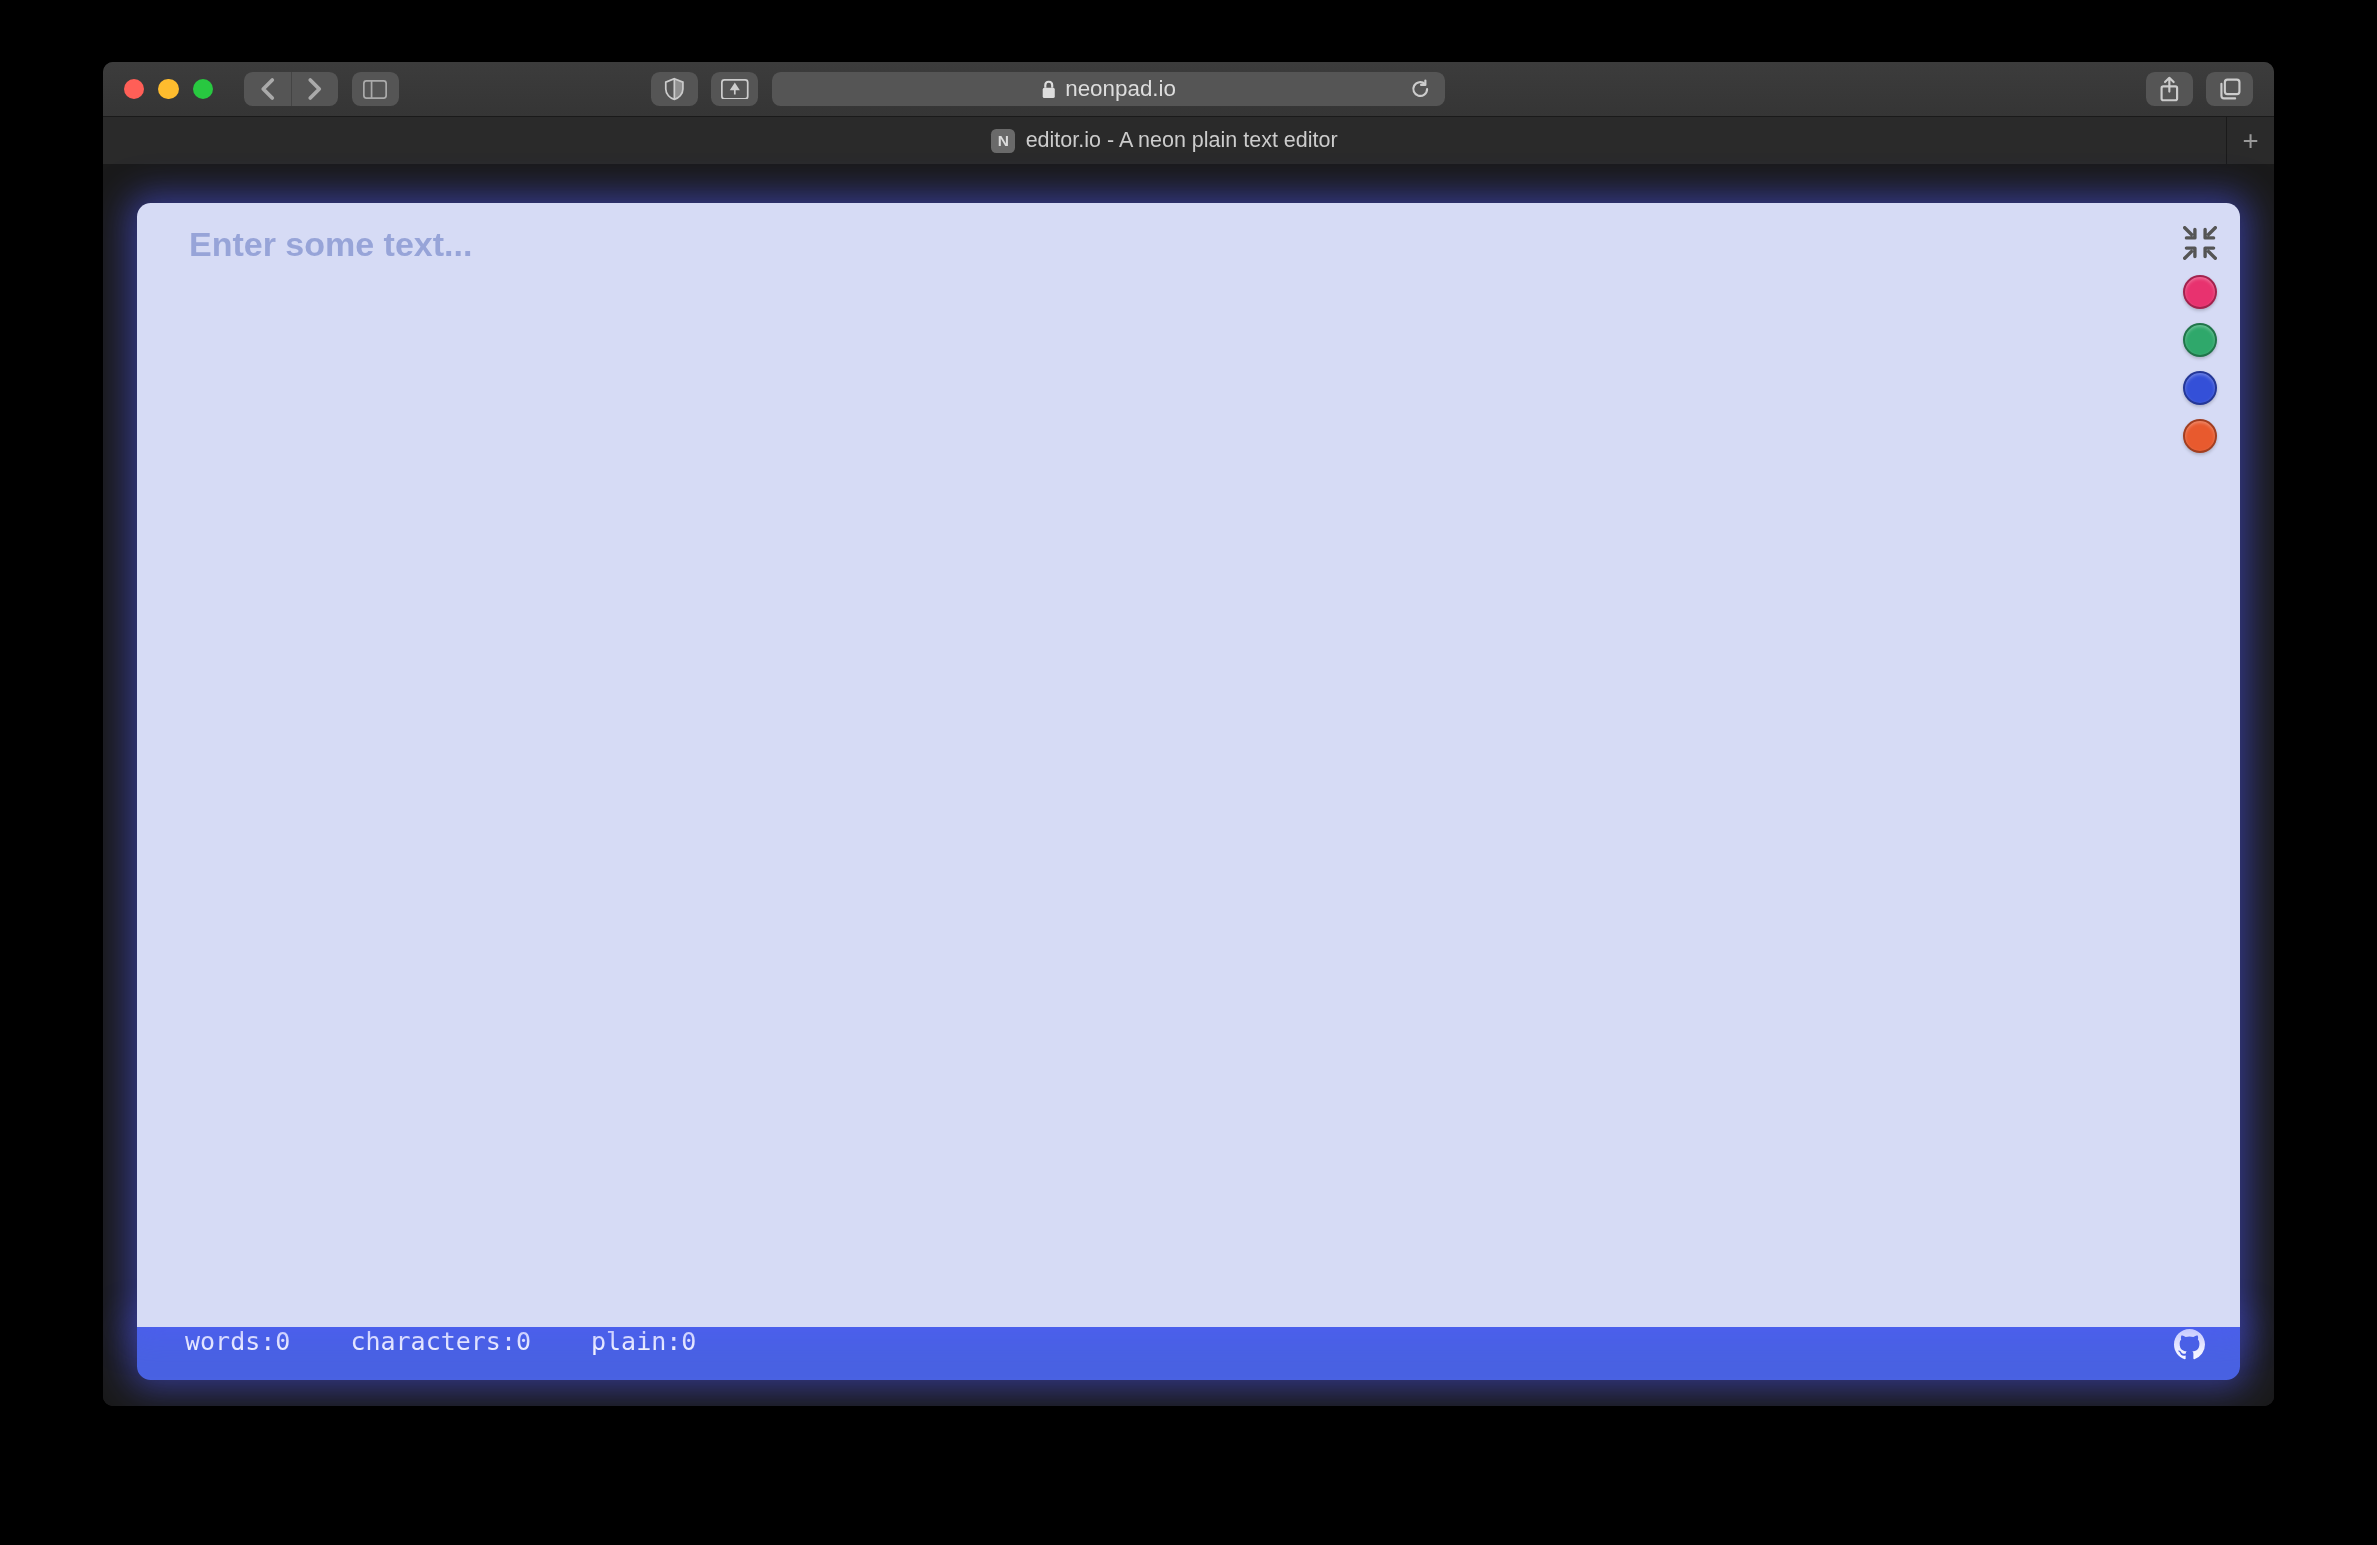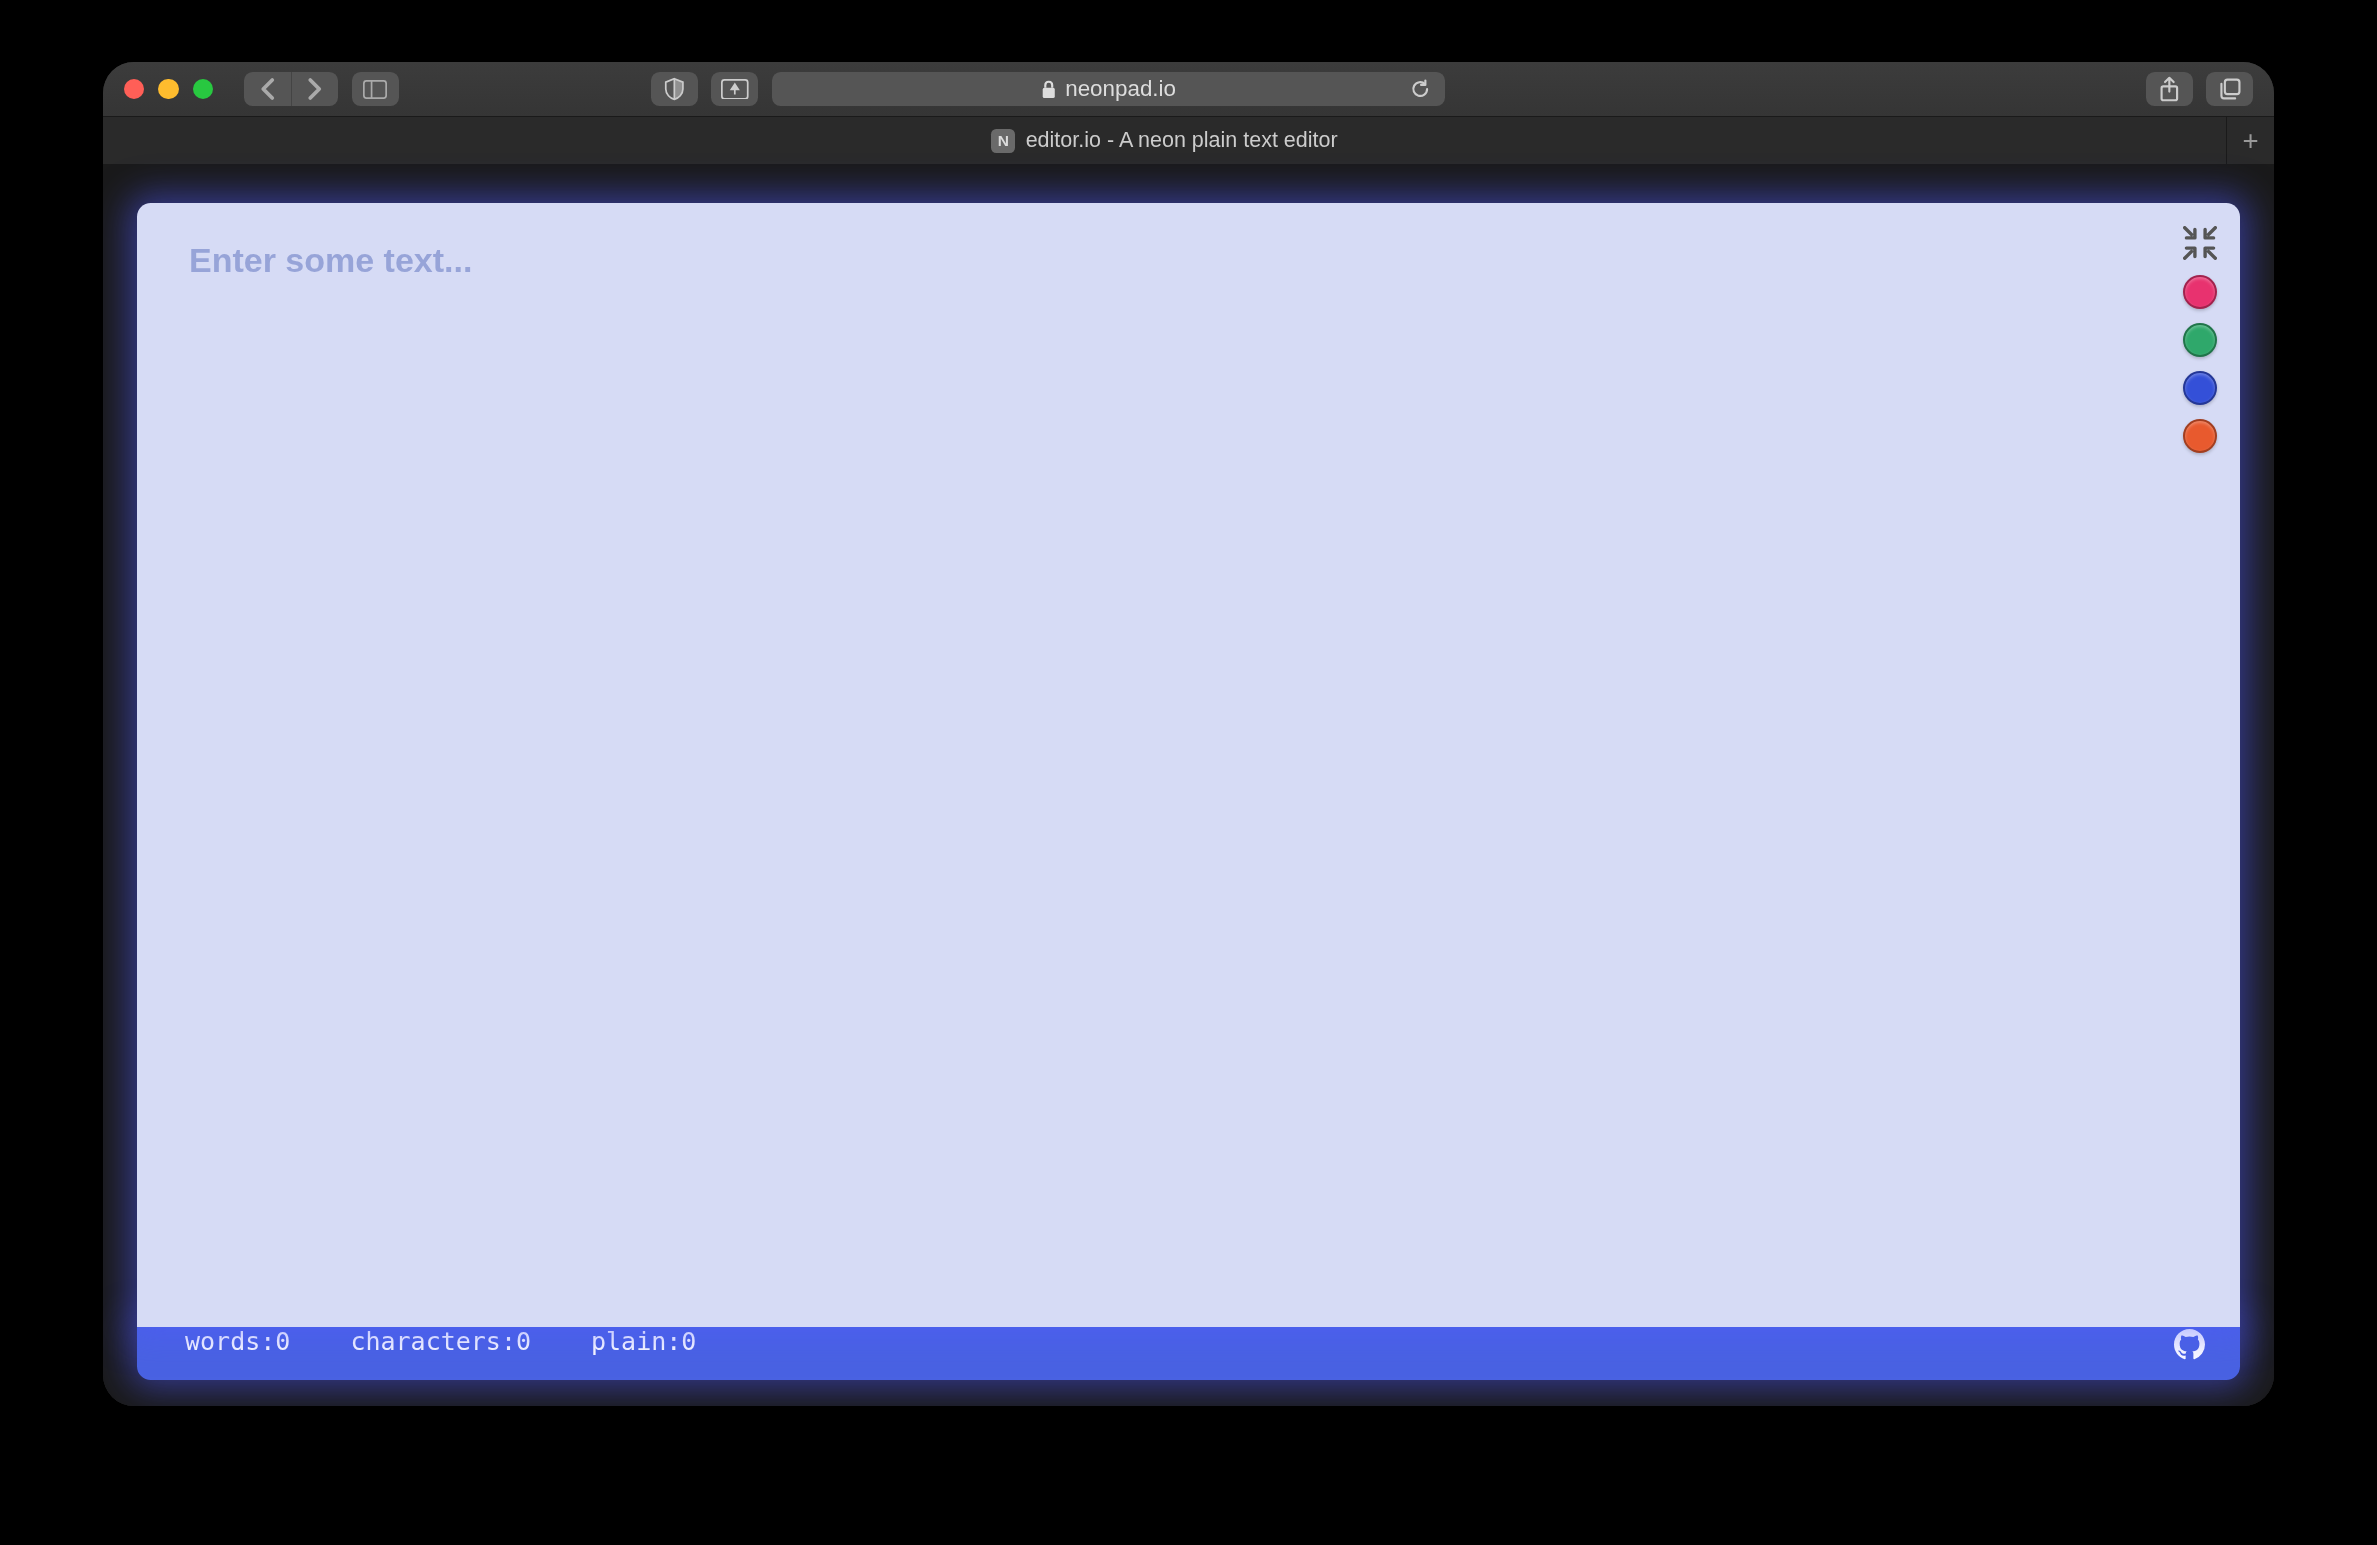--- a/index.html
+++ b/index.html
@@ -16,21 +16,21 @@
       display: flex;
       align-items: flex-start;
       justify-content: center;
       padding-top: 62px;
     }
     
     .browser-window {
       width: 2171px;
       height: 1344px;
       background: #2a2a2a;
-      border-radius: 31px;
+      border-radius: 10px;
       overflow: hidden;
       box-shadow: 0 17px 52px rgba(0,0,0,0.5);
       display: flex;
       flex-direction: column;
     }
     
     .toolbar {
       height: 55px;
       background: linear-gradient(to bottom, #3c3c3c, #353535);
       display: flex;
@@ -200,21 +200,21 @@
       background: #d6dbf5;
       border-radius: 13.8px 13.8px 0 0;
       box-shadow: 0 0 34px 8.6px rgba(80, 90, 255, 0.5);
       position: relative;
       overflow: hidden;
     }
     
     .editor-textarea {
       width: 100%;
       height: 100%;
-      padding: 38px 86px 38px 52px;
+      padding: 22px 86px 38px 52px;
       border: none;
       background: transparent;
       font-size: 34px;
       font-weight: 600;
       color: #4d7c0f;
       outline: none;
       resize: none;
       font-family: inherit;
     }
     

